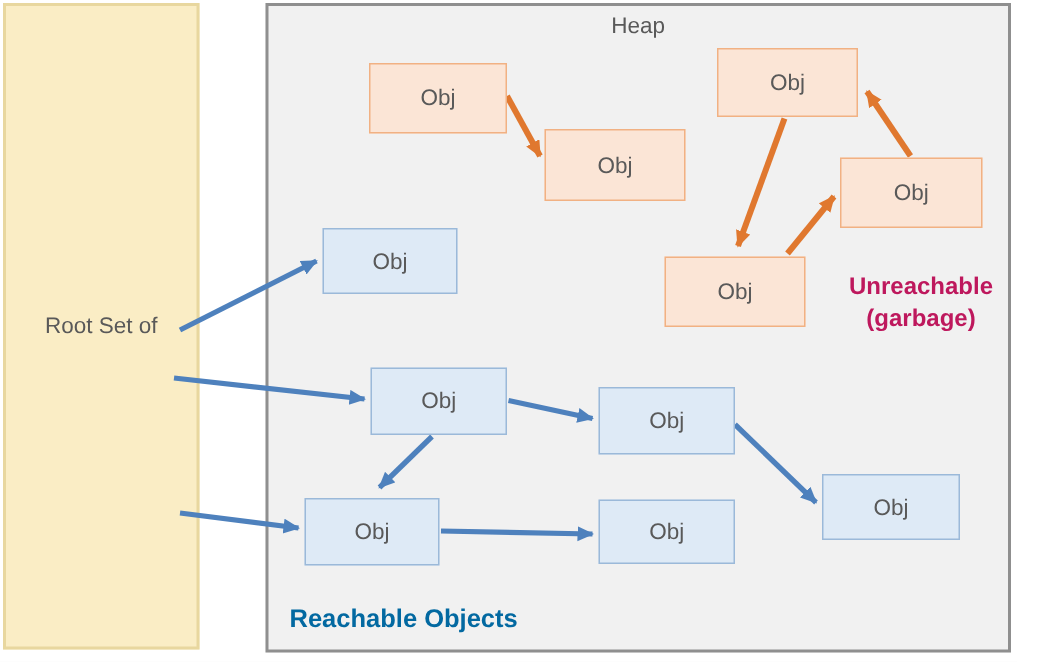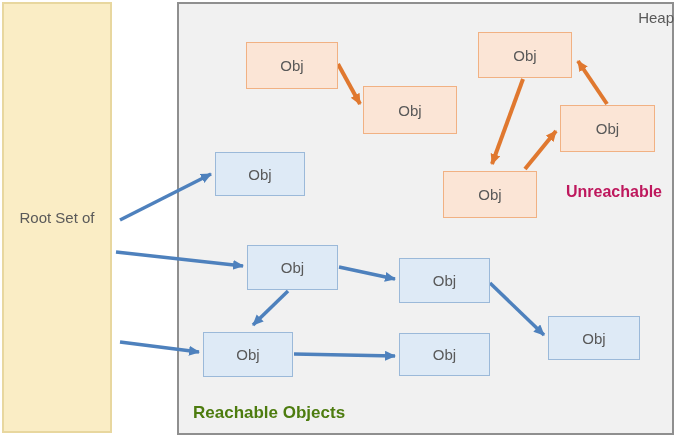--- a/index.html
+++ b/index.html
@@ -7,21 +7,21 @@
   .canvas {
     position: relative;
     width: 694px;
     height: 441px;
     background: #ffffff;
     overflow: hidden;
   }
   .root-set-box {
     position: absolute;
     left: 2px; top: 2px;
-    width: 110px; height: 431px;
+    width: 131px; height: 431px;
     background: #FAEDC5;
     border: 2px solid #E8D79F;
     display: flex;
     flex-direction: column;
     align-items: center;
     justify-content: center;
     box-sizing: border-box;
   }
   .root-set-box .line {
     color: #595959;
@@ -34,21 +34,21 @@
     left: 177px; top: 2px;
     width: 497px; height: 433px;
     background: #F1F1F1;
     border: 2px solid #8F8F8F;
     box-sizing: border-box;
   }
   .heap-label {
     position: absolute;
     left: 177px; top: 9px;
     width: 497px;
-    text-align: right;
+    text-align: center;
     color: #595959;
     font-size: 15px;
   }
   .node {
     position: absolute;
     display: flex;
     align-items: center;
     justify-content: center;
     color: #595959;
     font-size: 15px;
@@ -62,21 +62,21 @@
     width: 126px;
     text-align: center;
     color: #be185d;
     font-size: 16px;
     font-weight: bold;
     line-height: 21px;
   }
   .caption-reachable {
     position: absolute;
     left: 193px; top: 403px;
-    color: #4d7c0f;
+    color: #0369a1;
     font-size: 17px;
     font-weight: bold;
   }
   svg.arrows {
     position: absolute;
     left: 0; top: 0;
     width: 694px; height: 441px;
     pointer-events: none;
   }
   .arrow-blue   { stroke: #4E81BD; stroke-width: 3.5; fill: none; }
@@ -148,16 +148,17 @@
   </div>
   <div class="node orange" style="left:560px; top:105px; width:95px; height:47px;">
     <span>Obj</span>
   </div>
   <div class="node orange" style="left:443px; top:171px; width:94px; height:47px;">
     <span>Obj</span>
   </div>
 
   <div class="caption-unreachable">
     <div>Unreachable</div>
+    <div>(garbage)</div>
   </div>
   <div class="caption-reachable">Reachable Objects</div>
 
 </div>
 
 </body></html>

